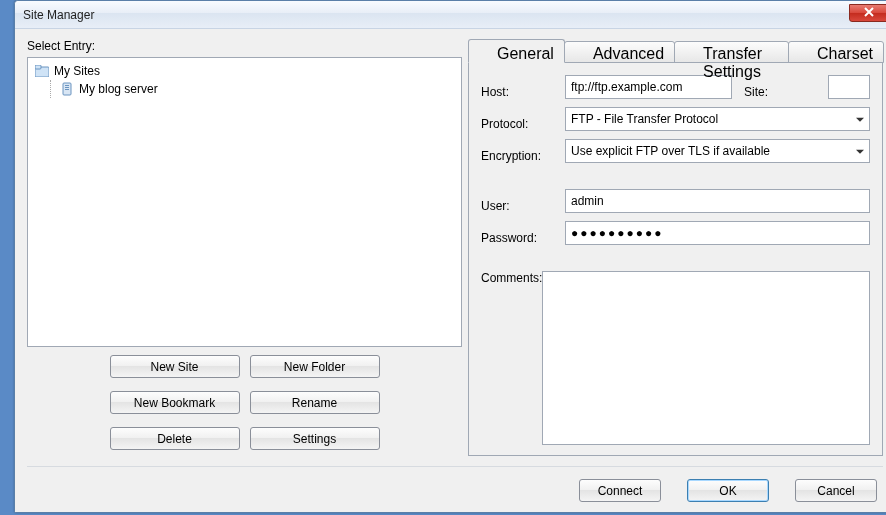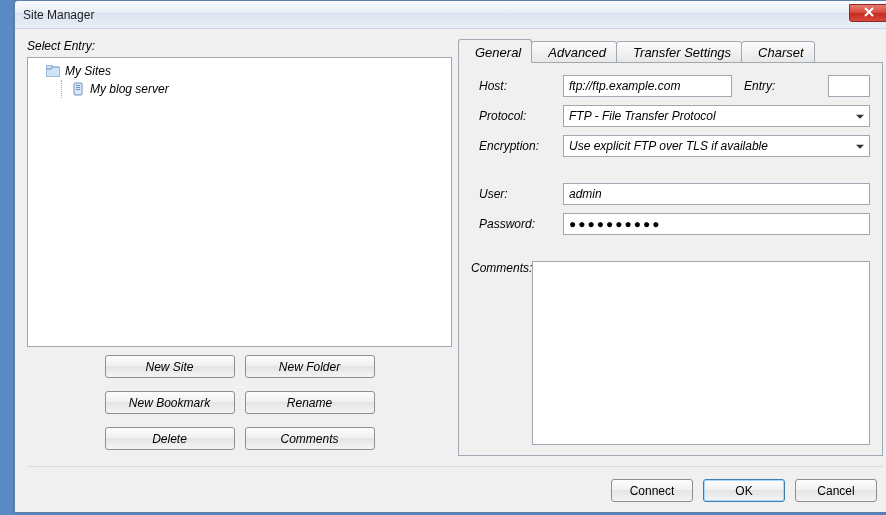--- a/index.html
+++ b/index.html
@@ -56,33 +56,32 @@
     padding: 10px 12px 10px 12px;
     display: flex;
     flex-direction: column;
     gap: 0;
   }
   .upper {
     display: flex;
     gap: 6px;
     flex: 1;
     min-height: 0;
-    font-style: italic;
   }
   .left-pane {
     width: 498px;
     display: flex;
     flex-direction: column;
   }
   .select-entry-label { margin-bottom: 4px; }
   .tree-box {
     flex: 0 0 290px;
     border: 1px solid #a0a8b4;
     background: #fff;
-    padding: 4px 17px;
+    padding: 4px 6px;
     overflow: auto;
   }
   .tree-root { }
   .tree-item {
     display: flex;
     align-items: center;
     gap: 4px;
     padding: 1px 0;
     cursor: default;
   }
@@ -121,25 +120,25 @@
   }
   .tabstrip {
     display: flex;
     height: 24px;
     position: relative;
     z-index: 2;
   }
   .tab {
     border: 1px solid #a0a8b4;
     background: linear-gradient(to bottom, #fcfcfc, #e7e7e7);
-    padding: 3px 10px 0 16px;
+    padding: 3px 10px 0 28px;
     margin-right: -1px;
     border-radius: 3px 3px 0 0;
     cursor: pointer;
-    font-size: 13px;
+    font-size: 16px;
     height: 22px;
     margin-top: 2px;
   }
   .tab.active {
     background: #f0f0f0;
     border-bottom: 1px solid #f0f0f0;
     height: 24px;
     margin-top: 0;
     padding-top: 5px;
     position: relative;
@@ -150,32 +149,31 @@
     background: #f0f0f0;
     flex: 1;
     margin-top: -1px;
     padding: 12px 12px 10px 12px;
     display: flex;
     flex-direction: column;
     gap: 8px;
   }
   .form-row {
     display: flex;
-    align-items: center;
+    align-items: flex-end;
     gap: 6px;
-    margin-left: 8px;
   }
   .form-row > label {
     width: 78px;
   }
   .text-input, .select-input, .textarea-input {
     font: inherit;
     border: 1px solid #a0a8b4;
     background: #fff;
-    padding: 3px 5px;
+    padding: 11px 5px;
     height: 22px;
   }
   .select-input {
     appearance: none;
     padding-right: 18px;
     background: #fff;
     position: relative;
   }
   .select-wrap {
     position: relative;
@@ -212,21 +210,21 @@
     overflow-y: scroll;
     padding: 4px 5px;
   }
   .bottom-sep {
     border-top: 1px solid #d7dbe0;
     margin: 10px 0 0 0;
   }
   .bottom-buttons {
     display: flex;
     justify-content: flex-end;
-    gap: 10px;
+    gap: 26px;
     padding: 12px 6px 0 0;
   }
   .bottom-buttons button.win { width: 82px; }
 </style>
 </head>
 <body>
 
 <div class="window">
   <div class="titlebar">
     <span class="titlebar-title">Site Manager</span>
@@ -270,37 +268,37 @@
             </div>
           </div>
         </div>
 
         <div class="button-grid">
           <button class="win">New Site</button>
           <button class="win">New Folder</button>
           <button class="win">New Bookmark</button>
           <button class="win">Rename</button>
           <button class="win">Delete</button>
-          <button class="win">Comments</button>
+          <button class="win">Settings</button>
         </div>
       </div>
 
       <div class="right-pane">
         <div class="tabstrip">
           <div class="tab active">General</div>
           <div class="tab">Advanced</div>
           <div class="tab">Transfer Settings</div>
           <div class="tab">Charset</div>
         </div>
         <div class="tab-body">
 
           <div class="form-row">
             <label>Host:</label>
             <input class="text-input host-input" value="ftp://ftp.example.com" style="">
-            <label class="port-label">Entry:</label>
+            <label class="port-label">Site:</label>
             <input class="text-input port-input" value="" style="">
           </div>
 
           <div class="form-row">
             <label>Protocol:</label>
             <div class="select-wrap">
               <input readonly="" class="select-input" value="FTP - File Transfer Protocol" style="">
             </div>
           </div>
 

